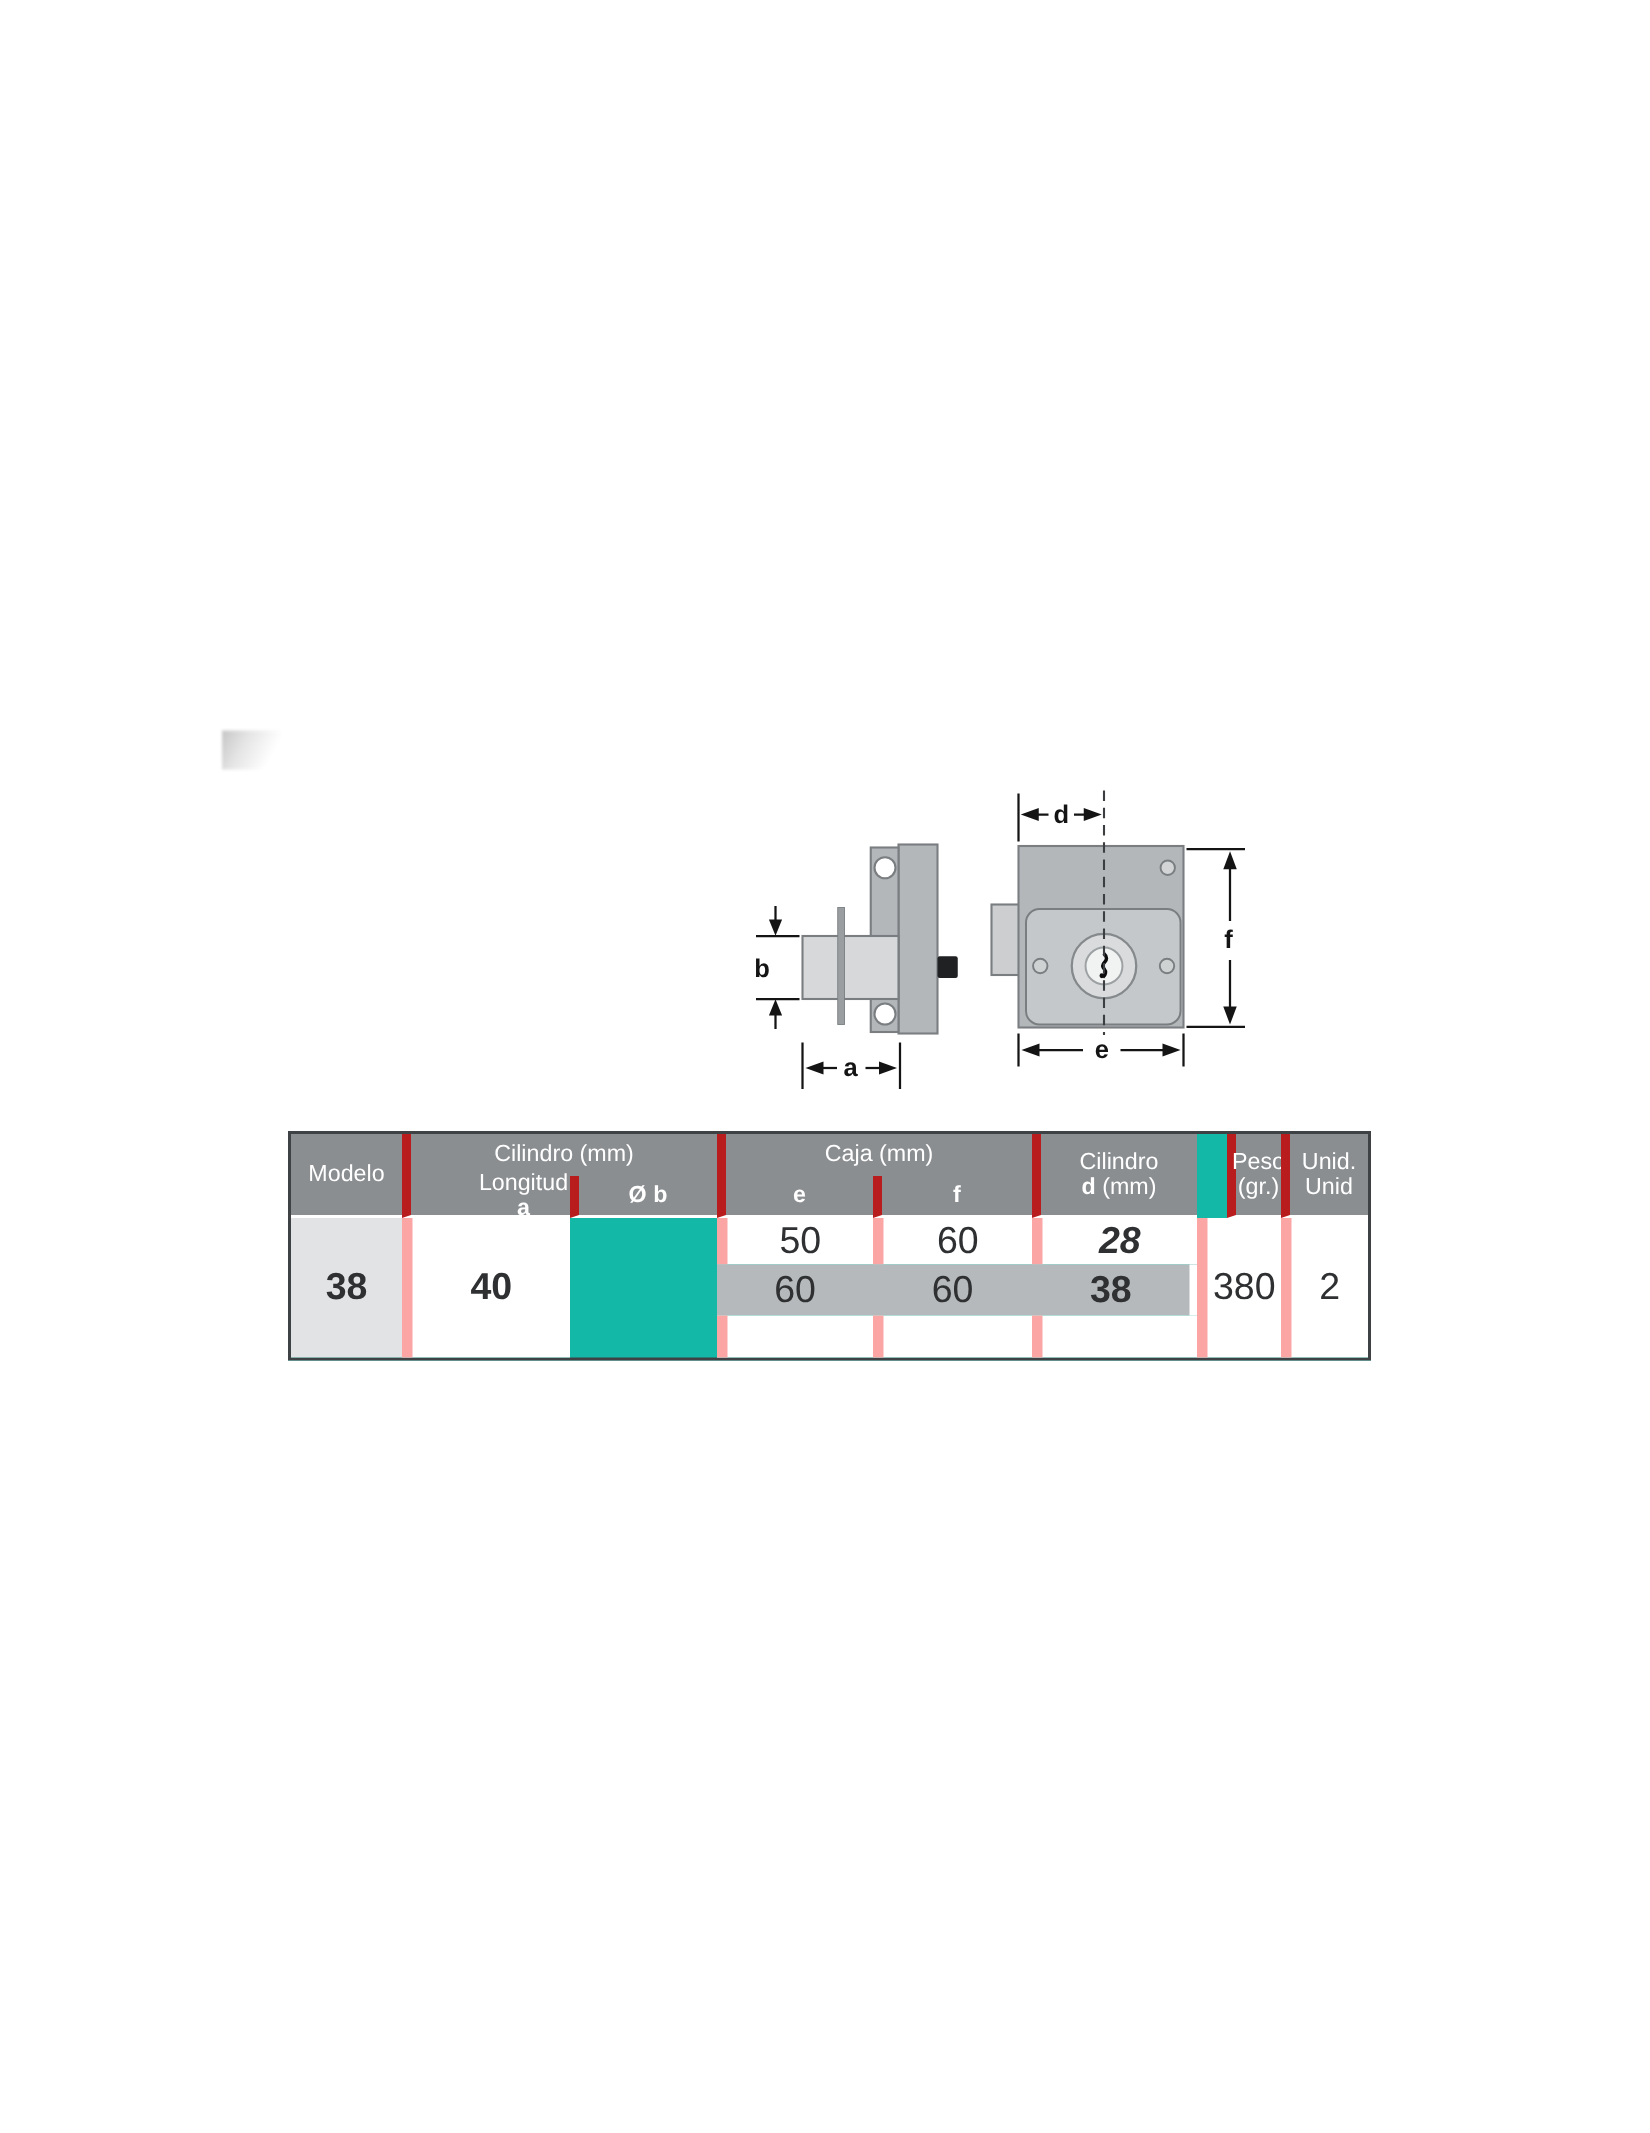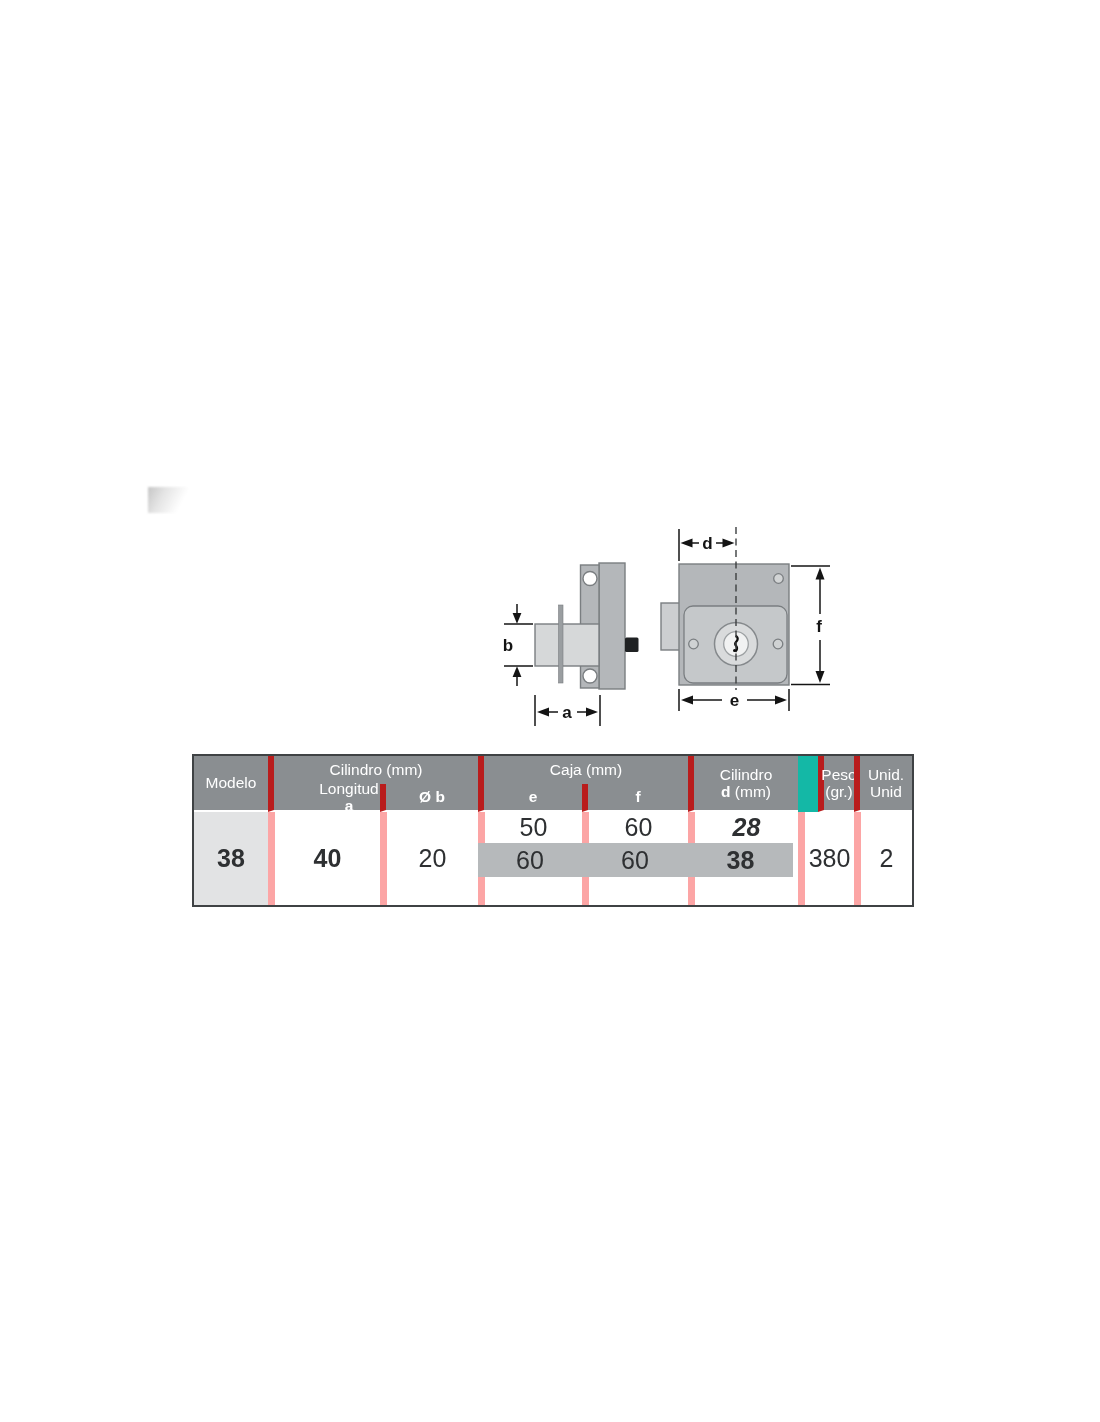--- a/index.html
+++ b/index.html
@@ -189,21 +189,20 @@
     </div>
 
     <div class="th hb" style="grid-column:5;grid-row:2;">
       <b class="b">f</b>
     </div>
 
     <div class="td modelo nol" style="grid-column:1;grid-row:3/6;">38</div>
 
     <div class="td b" style="grid-column:2;grid-row:3/6;">40</div>
 
-    <div class="td" style="grid-column:3;grid-row:3/6;">20</div>
 
     <div class="td" style="grid-column:4;grid-row:3;">50</div>
     <div class="td" style="grid-column:5;grid-row:3;">60</div>
     <div class="td b" style="grid-column:6;grid-row:3;font-style:italic;">28</div>
 
     <div class="td band" style="grid-column:4;grid-row:4;">60</div>
     <div class="td band" style="grid-column:5;grid-row:4;">60</div>
     <div class="td band band-end b" style="grid-column:6;grid-row:4;">38</div>
 
     <div class="td" style="grid-column:4;grid-row:5;"></div>

